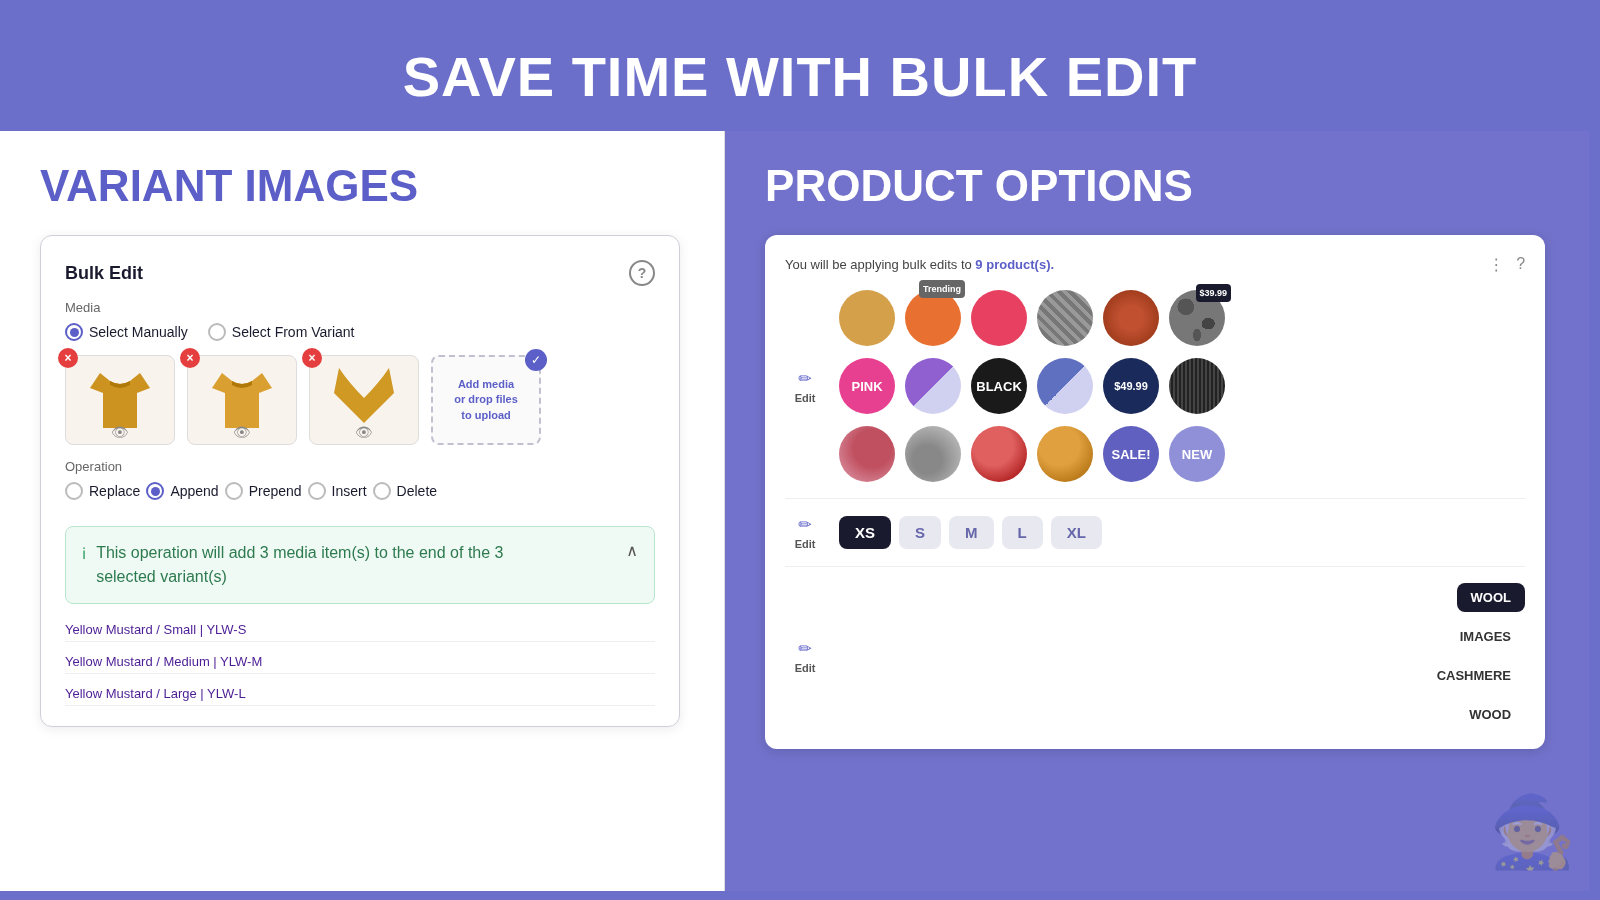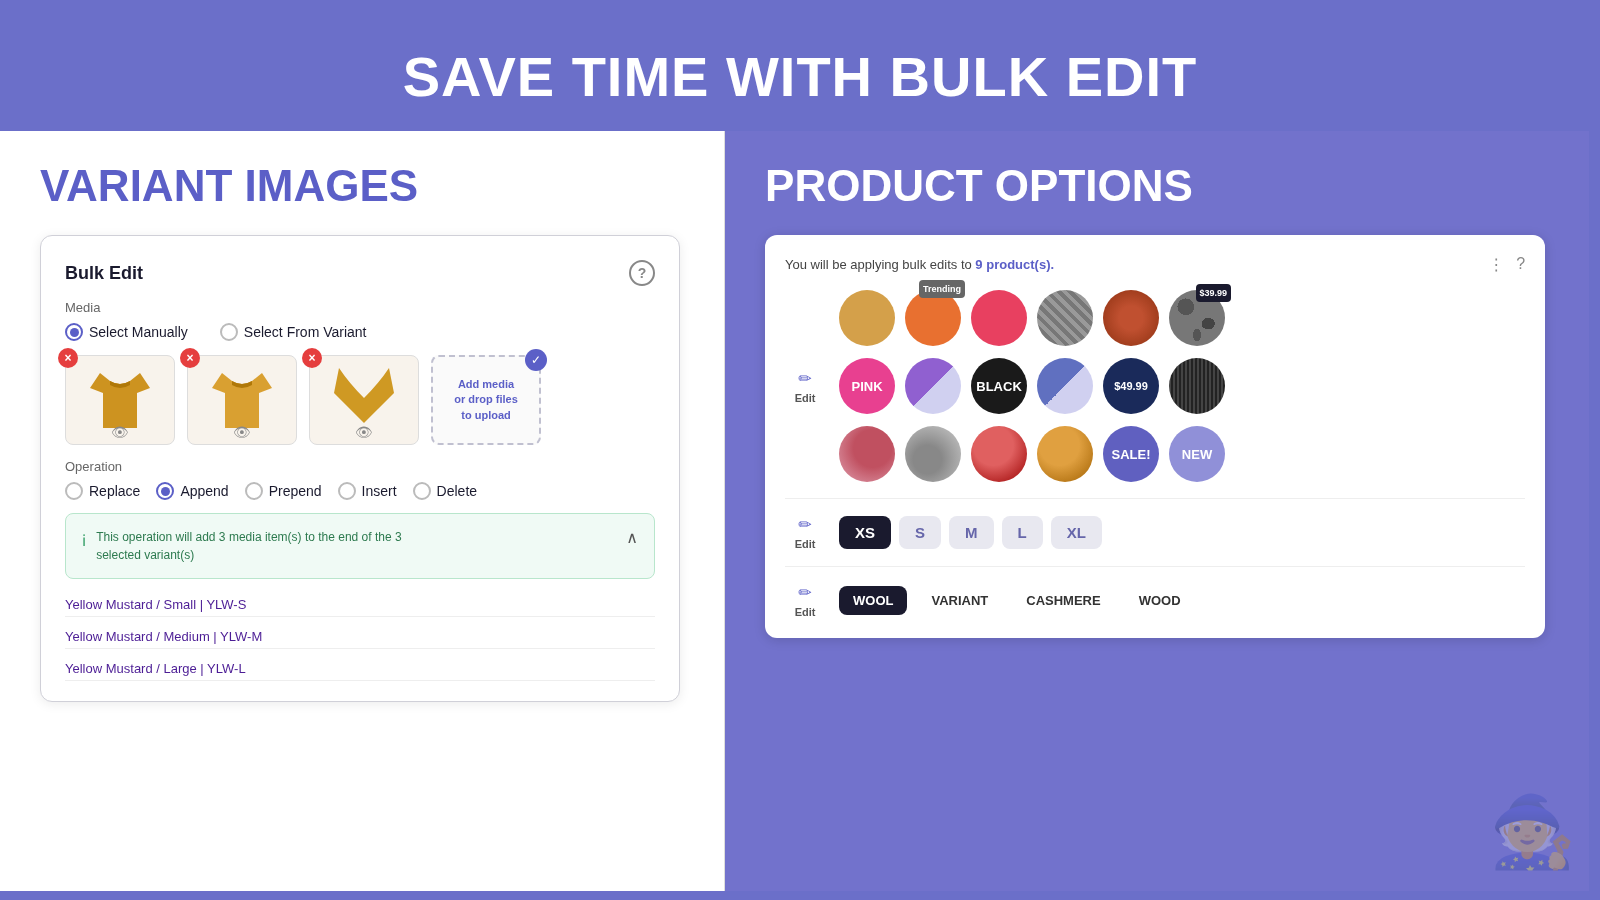--- a/index.html
+++ b/index.html
@@ -71,21 +71,21 @@
     }
 
     .section-label {
       font-size: 13px;
       color: #666;
       margin-bottom: 8px;
     }
 
     .radio-group {
       display: flex;
-      gap: 32px;
+      gap: 20px;
       margin-bottom: 14px;
       align-items: center;
     }
     .radio-item {
       display: flex;
       align-items: center;
       gap: 6px;
       font-size: 14px;
       color: #1a1a2e;
       cursor: pointer;
@@ -165,22 +165,22 @@
       background: #5b5fc7;
       border-radius: 50%;
       display: flex; align-items: center; justify-content: center;
       color: white;
       font-size: 12px;
     }
 
     
     .operation-radio-group {
       display: flex;
-      gap: 16px;
-      margin-bottom: 13px;
+      gap: 6px;
+      margin-bottom: 26px;
       align-items: center;
       flex-wrap: wrap;
     }
 
     
     .info-box {
       background: #f0faf5;
       border: 1px solid #b8e6cc;
       border-radius: 8px;
       padding: 14px 16px;
@@ -193,21 +193,21 @@
       display: flex;
       gap: 10px;
       align-items: flex-start;
     }
     .info-icon {
       color: #38a169;
       font-size: 16px;
       margin-top: 1px;
     }
     .info-text {
-      font-size: 12px;
+      font-size: 16px;
       color: #2d7a4f;
       line-height: 1.5;
     }
     .chevron-up {
       color: #555;
       font-size: 16px;
       cursor: pointer;
     }
 
     
@@ -366,20 +366,21 @@
       background: #e8e8f0;
       color: #6666aa;
     }
 
     
     .material-row {
       display: flex;
       gap: 10px;
       align-items: flex-end;
       flex-wrap: wrap;
+      flex-direction: column;
     }
     .material-chip {
       padding: 7px 14px;
       border-radius: 8px;
       font-size: 13px;
       font-weight: 700;
       cursor: pointer;
     }
     .material-chip.active {
       background: #1a1a2e;
@@ -594,21 +595,21 @@
       </div>
 
       <div class="option-row" style="border-bottom:none;margin-bottom:0;padding-bottom:0;">
         <div class="edit-col">
           <span class="edit-pencil">✏</span>
           <span class="edit-label">Edit</span>
         </div>
         <div style="display:flex;flex-direction:column;gap:8px;flex:1;">
           <div class="material-row">
             <div class="material-chip active">WOOL</div>
-            <div class="material-chip inactive">VARIANT</div>
+            <div class="material-chip inactive">IMAGES</div>
             <div class="material-chip inactive">CASHMERE</div>
             <div class="material-chip inactive">WOOD</div>
           </div>
         </div>
       </div>
     </div>
 
     <div class="wizard-icon" style="position:absolute;bottom:30px;right:30px;">
       <span style="font-size:70px;opacity:0.3;color:white;">🧙</span>
     </div>

